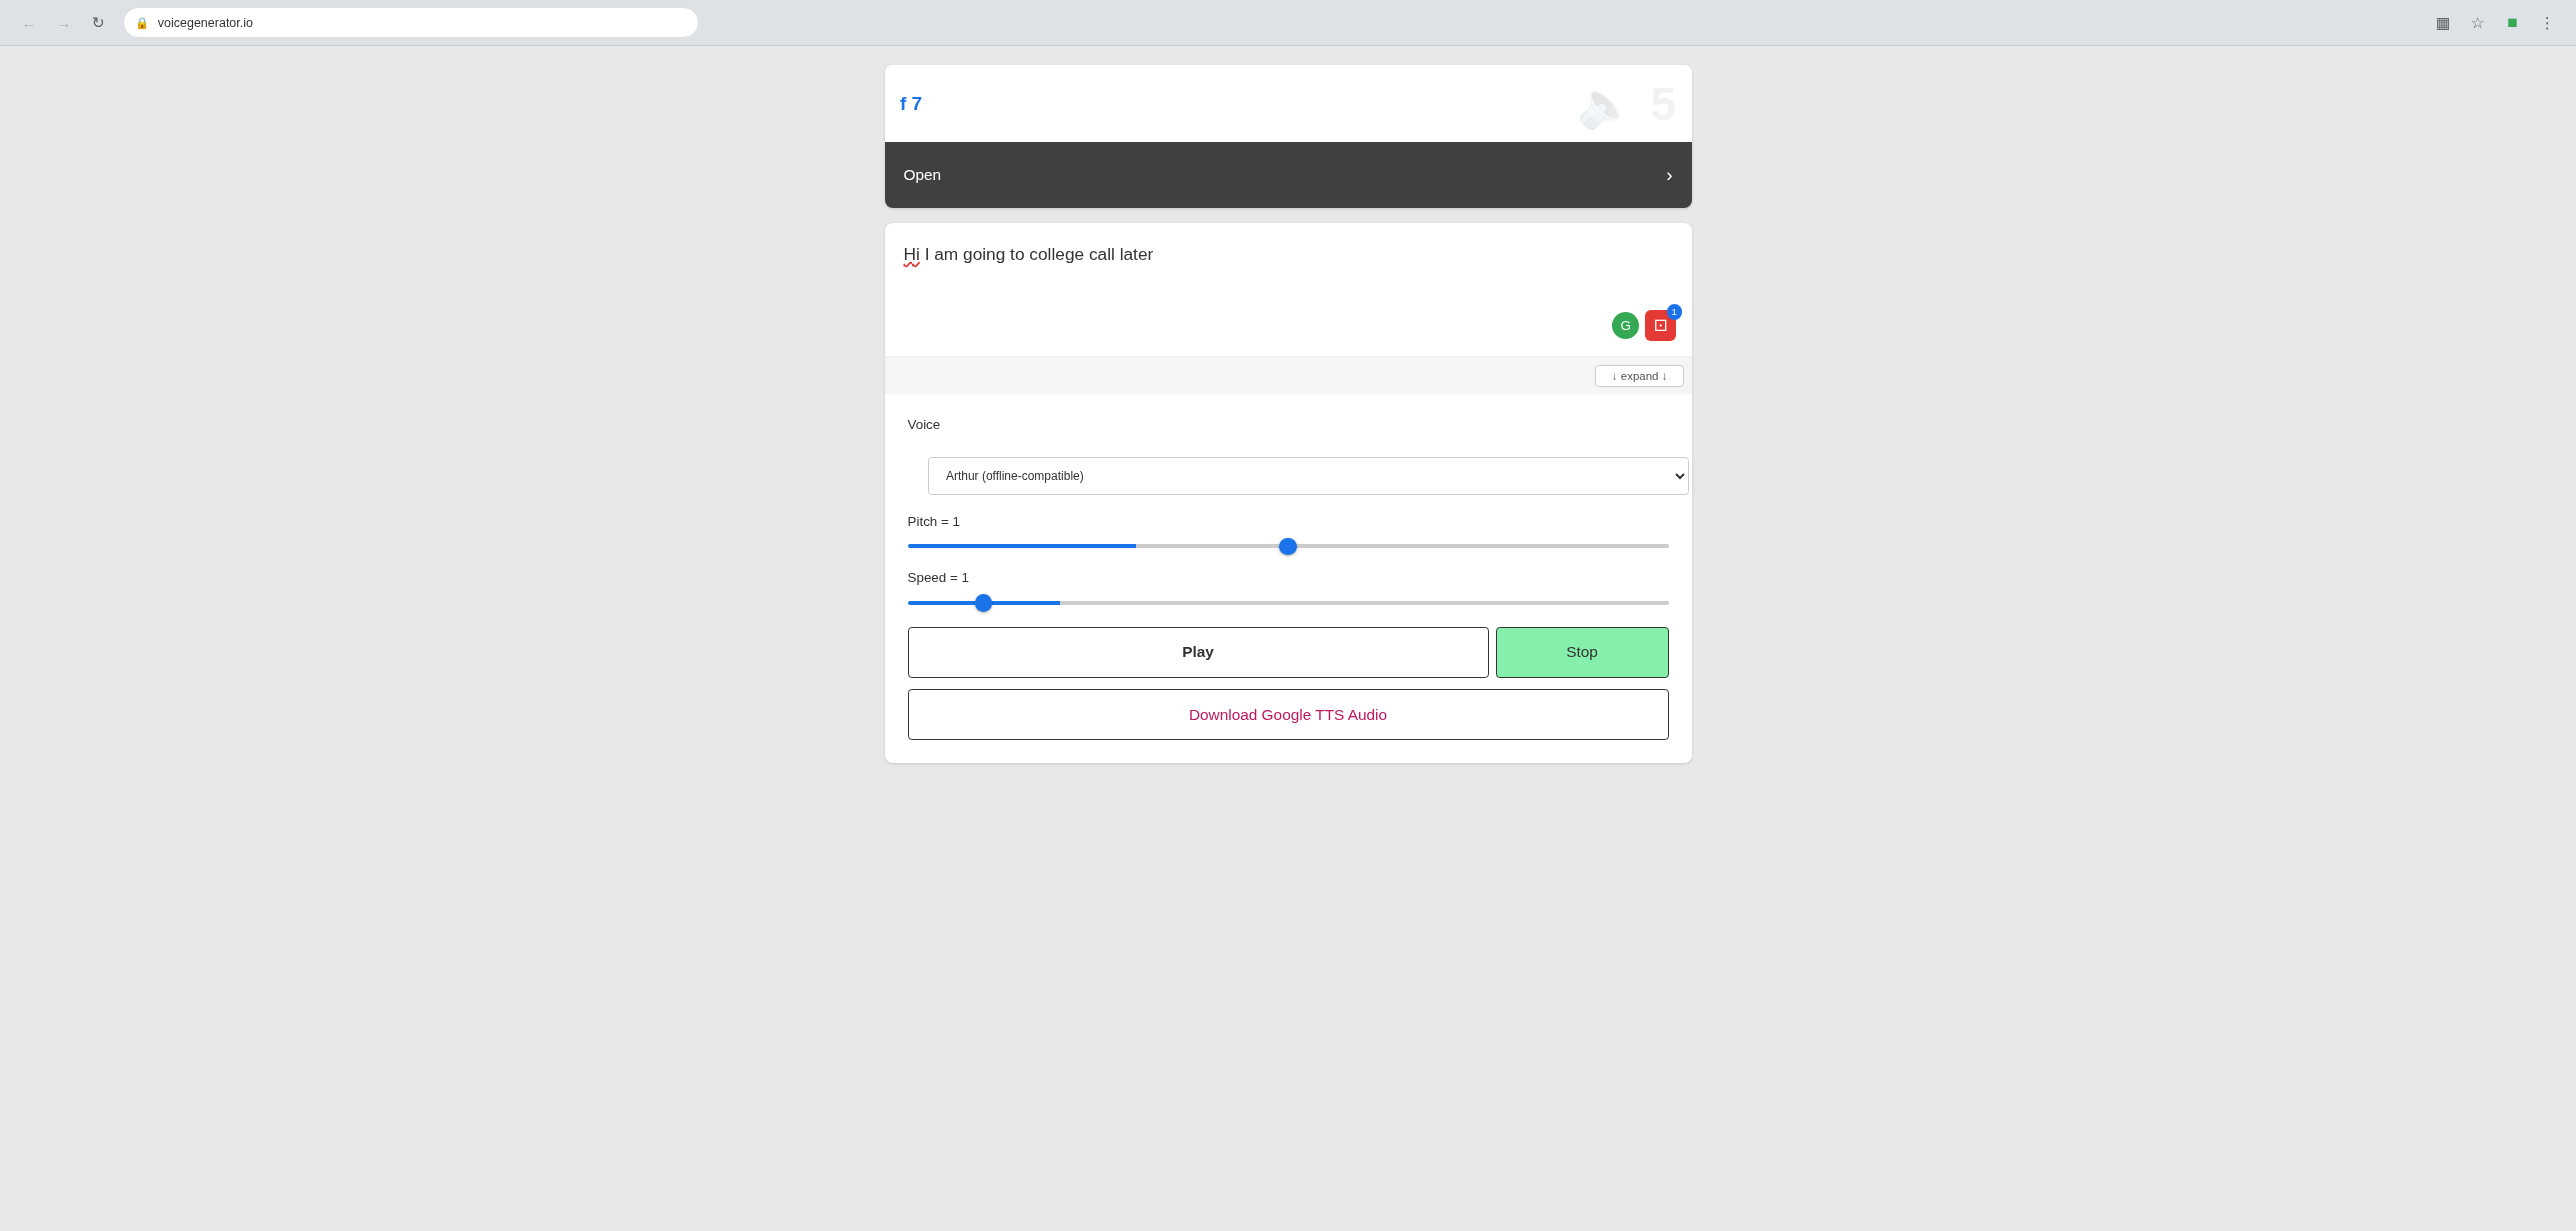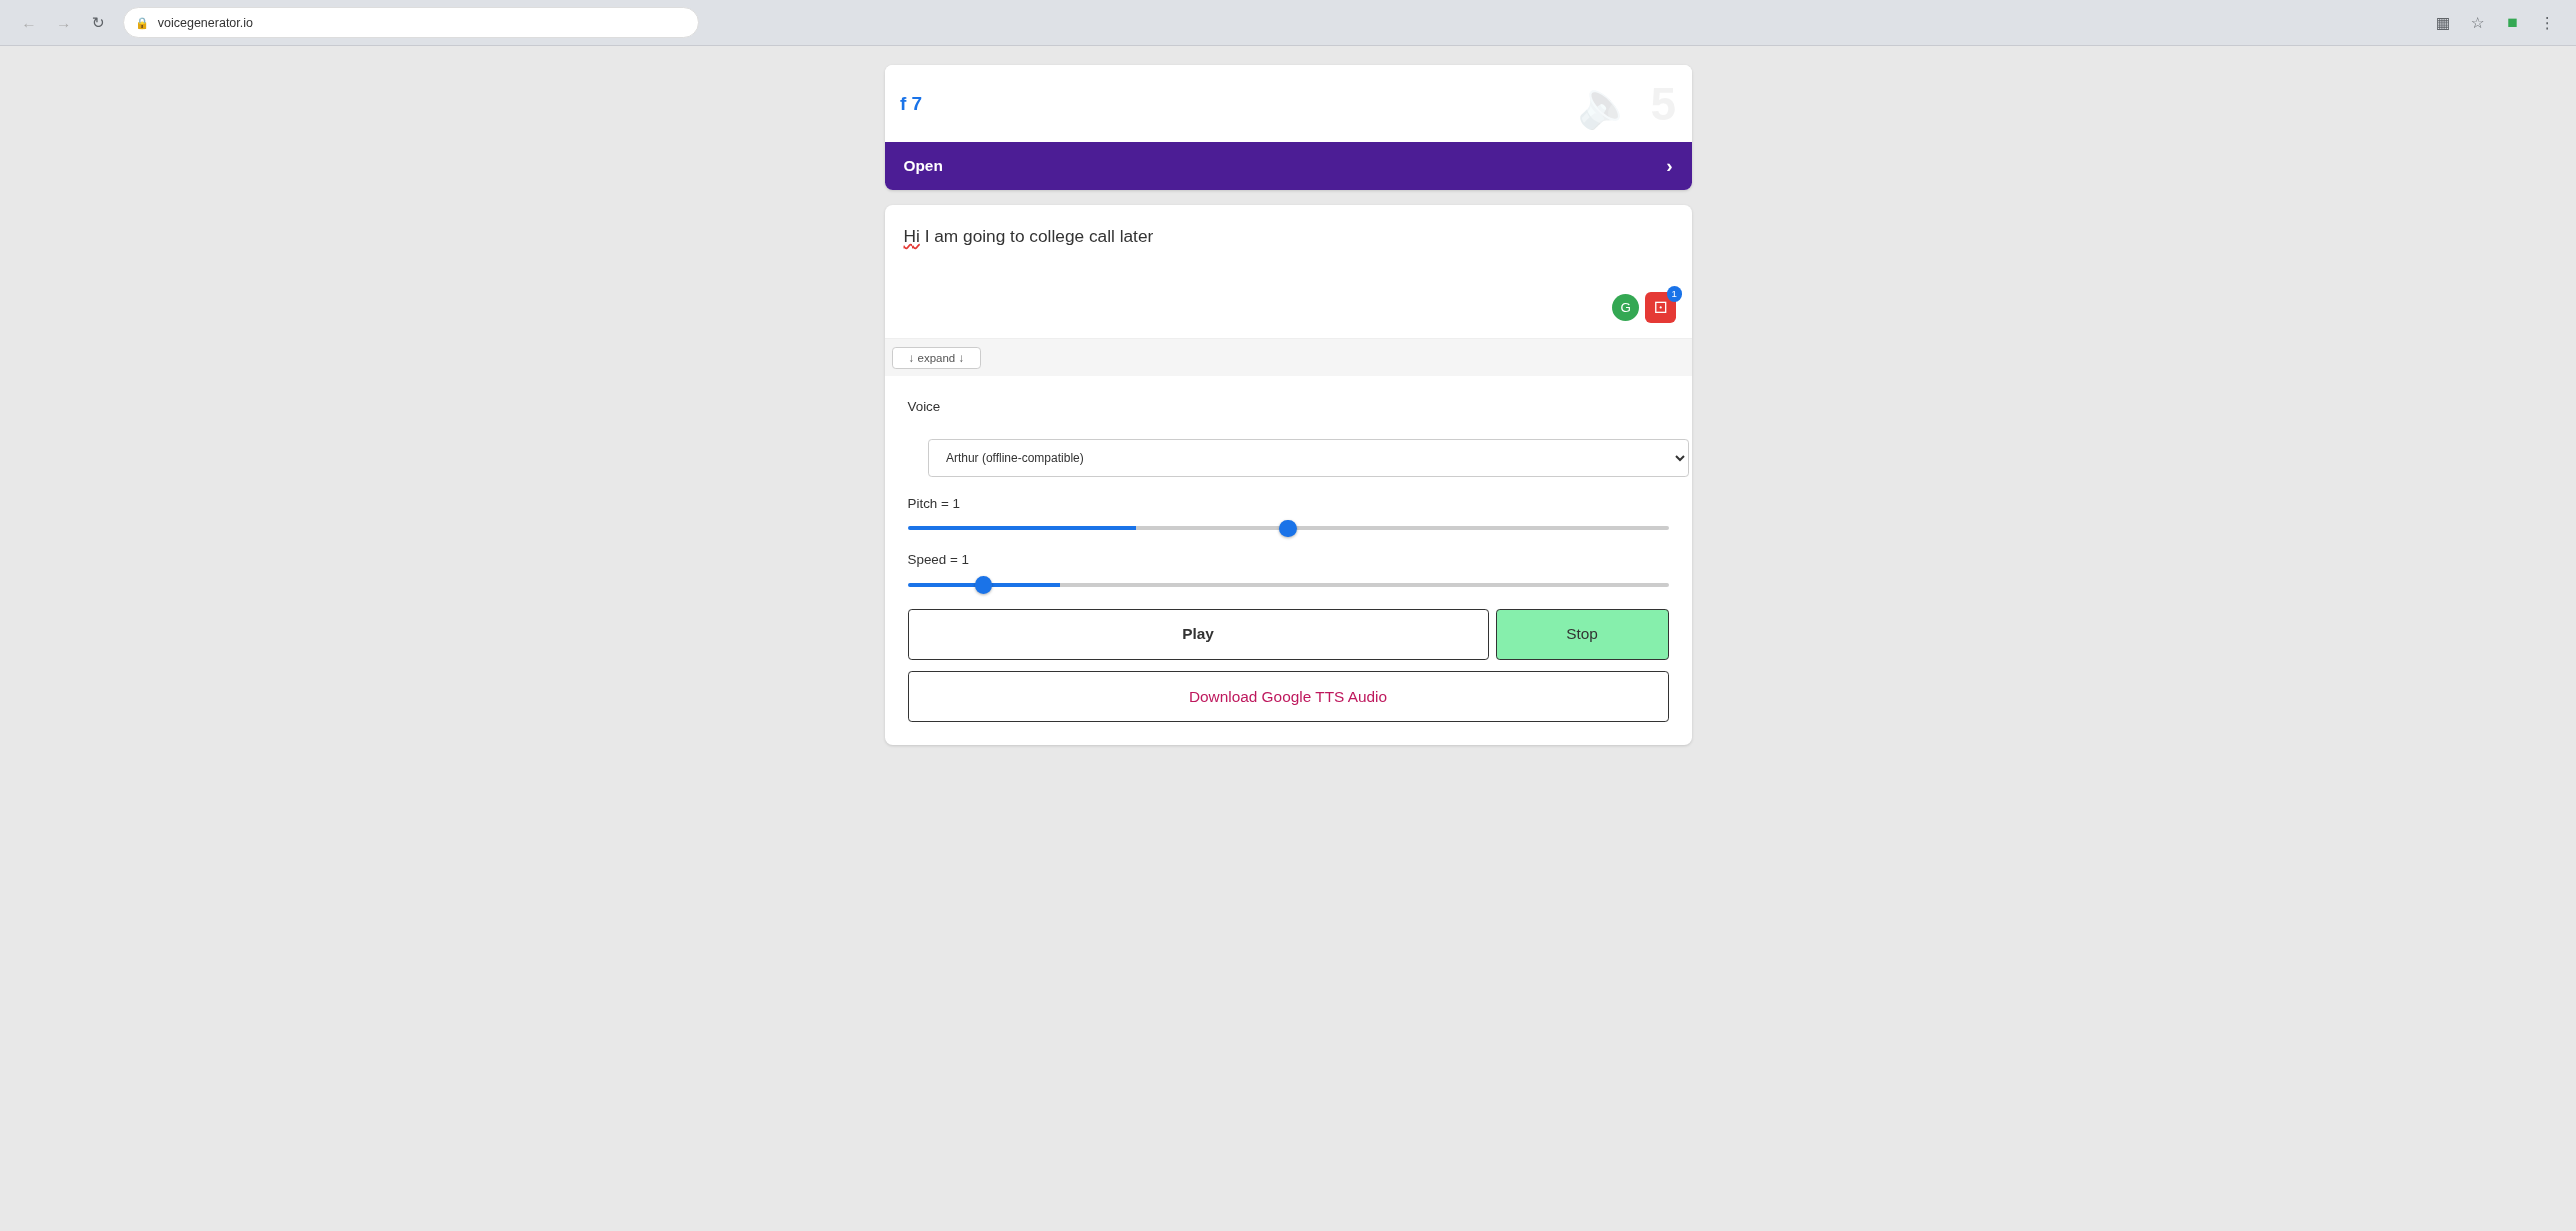--- a/index.html
+++ b/index.html
@@ -115,31 +115,31 @@
 
     .top-card-header {
       background: white;
       padding: 11.5px 15.4px;
       display: flex;
       align-items: center;
       gap: 6px;
     }
 
     .open-button {
-      background: #4c1d95;
+      background: #404040;
       color: white;
       border: none;
       width: 100%;
-      padding: 13px 19px;
+      padding: 22px 19px;
       font-size: 15.4px;
       cursor: pointer;
       display: flex;
       align-items: center;
       justify-content: space-between;
-      font-weight: 700;
+      font-weight: 400;
     }
 
     
     .text-area-section {
       padding: 19px;
       border-bottom: 1px solid #eee;
       position: relative;
       min-height: 134px;
     }
 
@@ -201,21 +201,21 @@
       height: 15.4px;
       font-size: 9.6px;
       display: flex;
       align-items: center;
       justify-content: center;
     }
 
     
     .expand-bar {
       display: flex;
-      justify-content: flex-start;
+      justify-content: flex-end;
       padding: 7.7px;
       background: #f5f5f5;
     }
 
     .expand-btn {
       border: 1px solid #ccc;
       background: white;
       padding: 3.8px 15.4px;
       border-radius: 3.8px;
       font-size: 11.5px;

